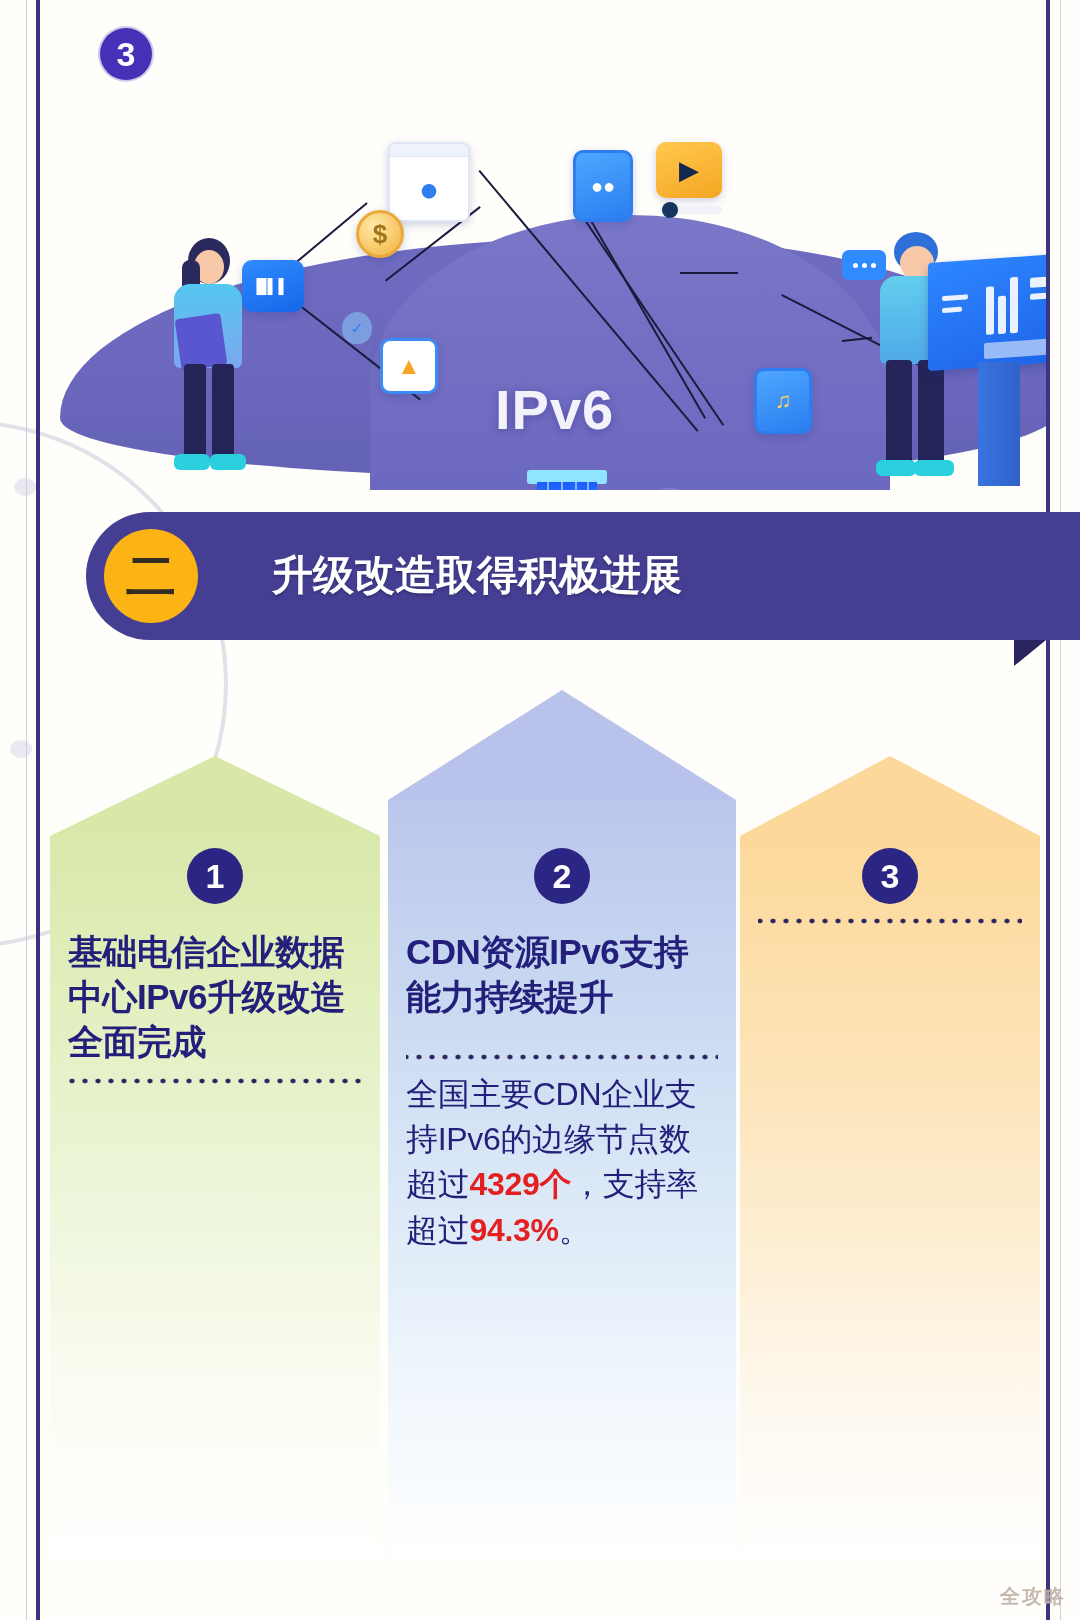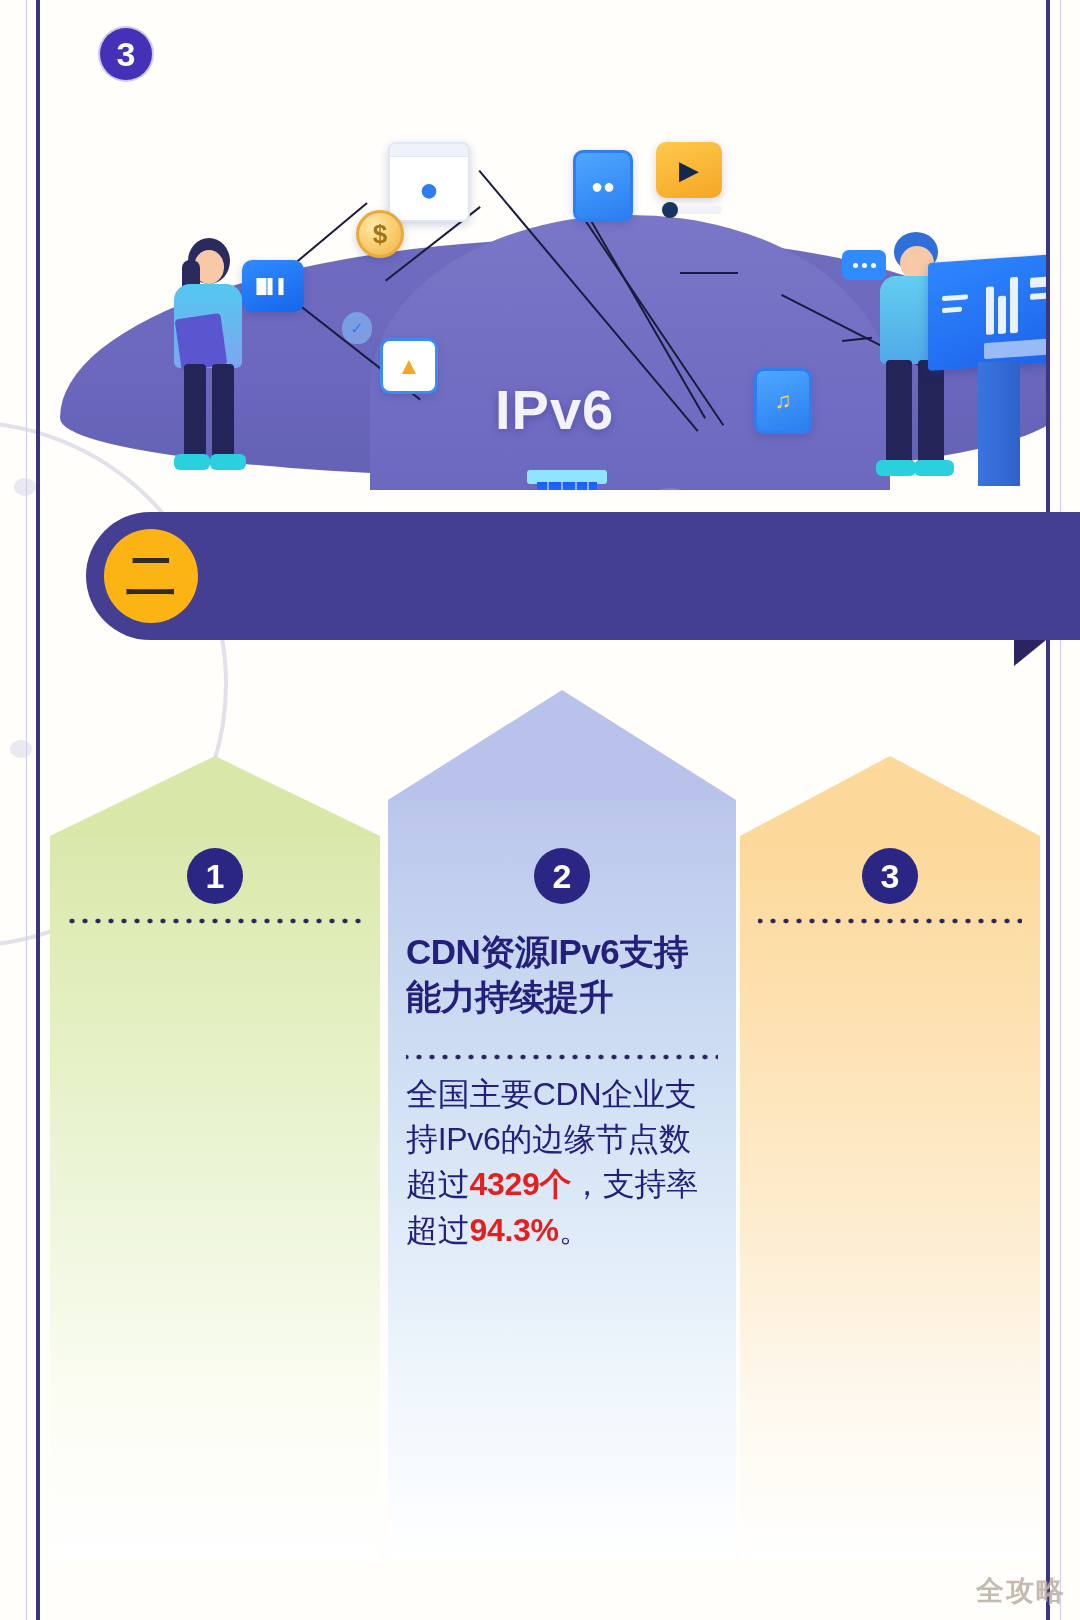--- a/index.html
+++ b/index.html
@@ -128,21 +128,21 @@
   }
   .dots{
     height:6px;margin:14px 0 12px 0;
     background-image:radial-gradient(circle,#2a2560 2.4px,transparent 2.6px);
     background-size:13px 6px;background-repeat:repeat-x;background-position:center;
   }
   .card-text{font-size:32px;color:#231f7a;line-height:1.42;letter-spacing:-.3px;}
   .hl{color:#e41f1f;font-weight:bold;}
 
   .watermark{
-    position:absolute;right:14px;bottom:10px;font-size:28px;font-weight:bold;
+    position:absolute;right:14px;bottom:10px;font-size:20px;font-weight:bold;
     color:rgba(150,130,110,.55);letter-spacing:2px;z-index:9;
     text-shadow:0 1px 0 rgba(255,255,255,.7);
   }
 </style>
 </head>
 <body>
 
 <div class="page">
 
   <div class="rail-thin l2"></div>
@@ -238,31 +238,33 @@
     <div class="kiosk-stand" style="left:938px;top:252px;width:42px;height:124px;"></div>
   </div>
 
   <div class="swoosh" style="left:-300px;top:420px;width:520px;height:520px;border-color:#e2e1e9;border-width:4px;"></div>
   <div class="swoosh-dot" style="left:10px;top:740px;"></div>
   <div class="swoosh-dot" style="left:14px;top:478px;"></div>
 
   <div class="banner">
     <div class="banner-badge">二</div>
     <div class="banner-title">
+      <div>升级改造取得积极进展</div>
     </div>
   </div>
   <div class="banner-tail"></div>
 
   <div class="cards">
 
     <div class="card" style="left:10px;width:330px;">
       <div class="tip" style="top:96px;border-left:165px solid transparent;border-right:165px solid transparent;border-bottom:80px solid #d8e8a8;"></div>
       <div class="shape" style="top:176px;height:724px;background:linear-gradient(180deg,#d9e8ab 0%,#e2efbe 22%,#eef6dc 52%,#fbfdf3 78%,#ffffff 100%);"></div>
       <div class="card-body" style="top:188px;">
         <div class="num">1</div>
+        <div class="card-title">基础电信企业数据中心IPv6升级改造全面完成</div>
         <div class="dots"></div>
       </div>
     </div>
 
     <div class="card" style="left:348px;width:348px;">
       <div class="tip" style="top:30px;border-left:174px solid transparent;border-right:174px solid transparent;border-bottom:110px solid #b9c2ea;"></div>
       <div class="shape" style="top:140px;height:760px;background:linear-gradient(180deg,#bcc6ec 0%,#c6d5f0 20%,#d8e6f6 48%,#eff6fc 76%,#ffffff 100%);"></div>
       <div class="card-body" style="top:188px;">
         <div class="num">2</div>
         <div class="card-title">CDN资源IPv6支持能力持续提升</div>

